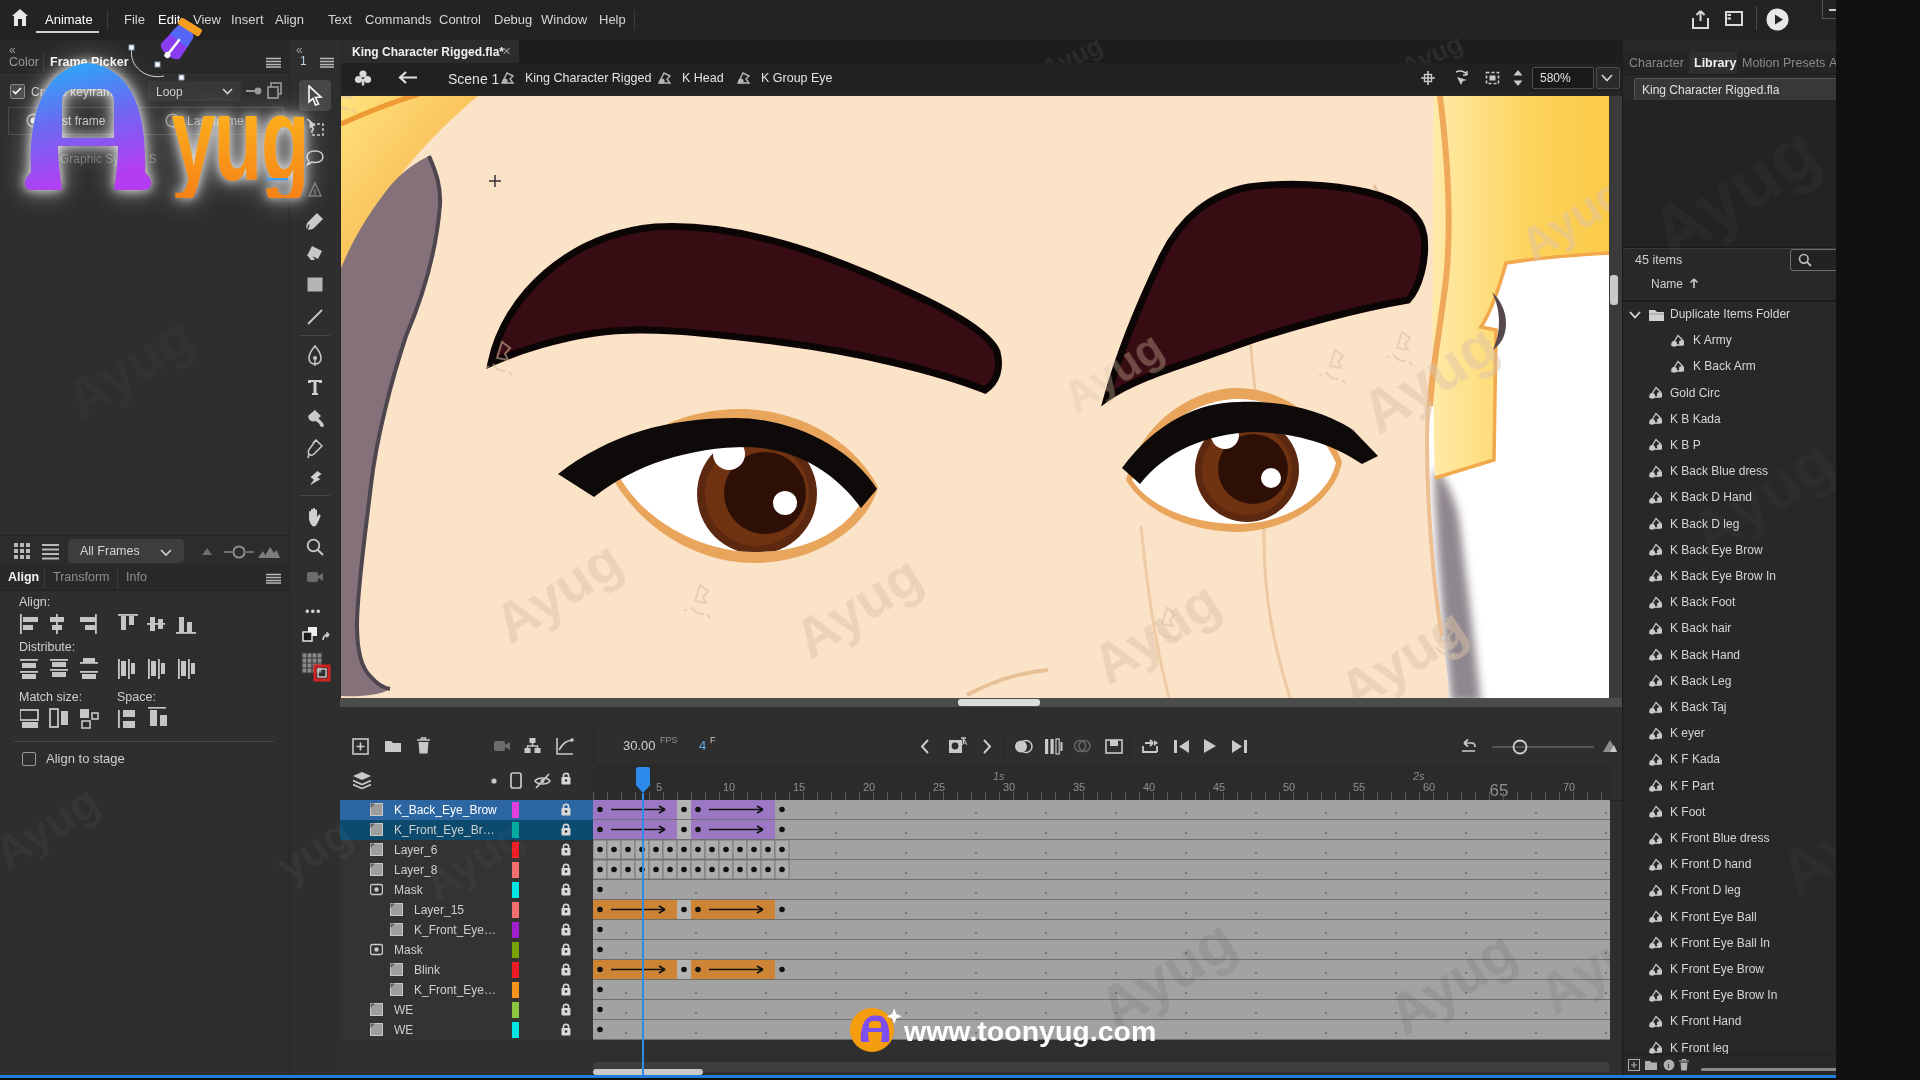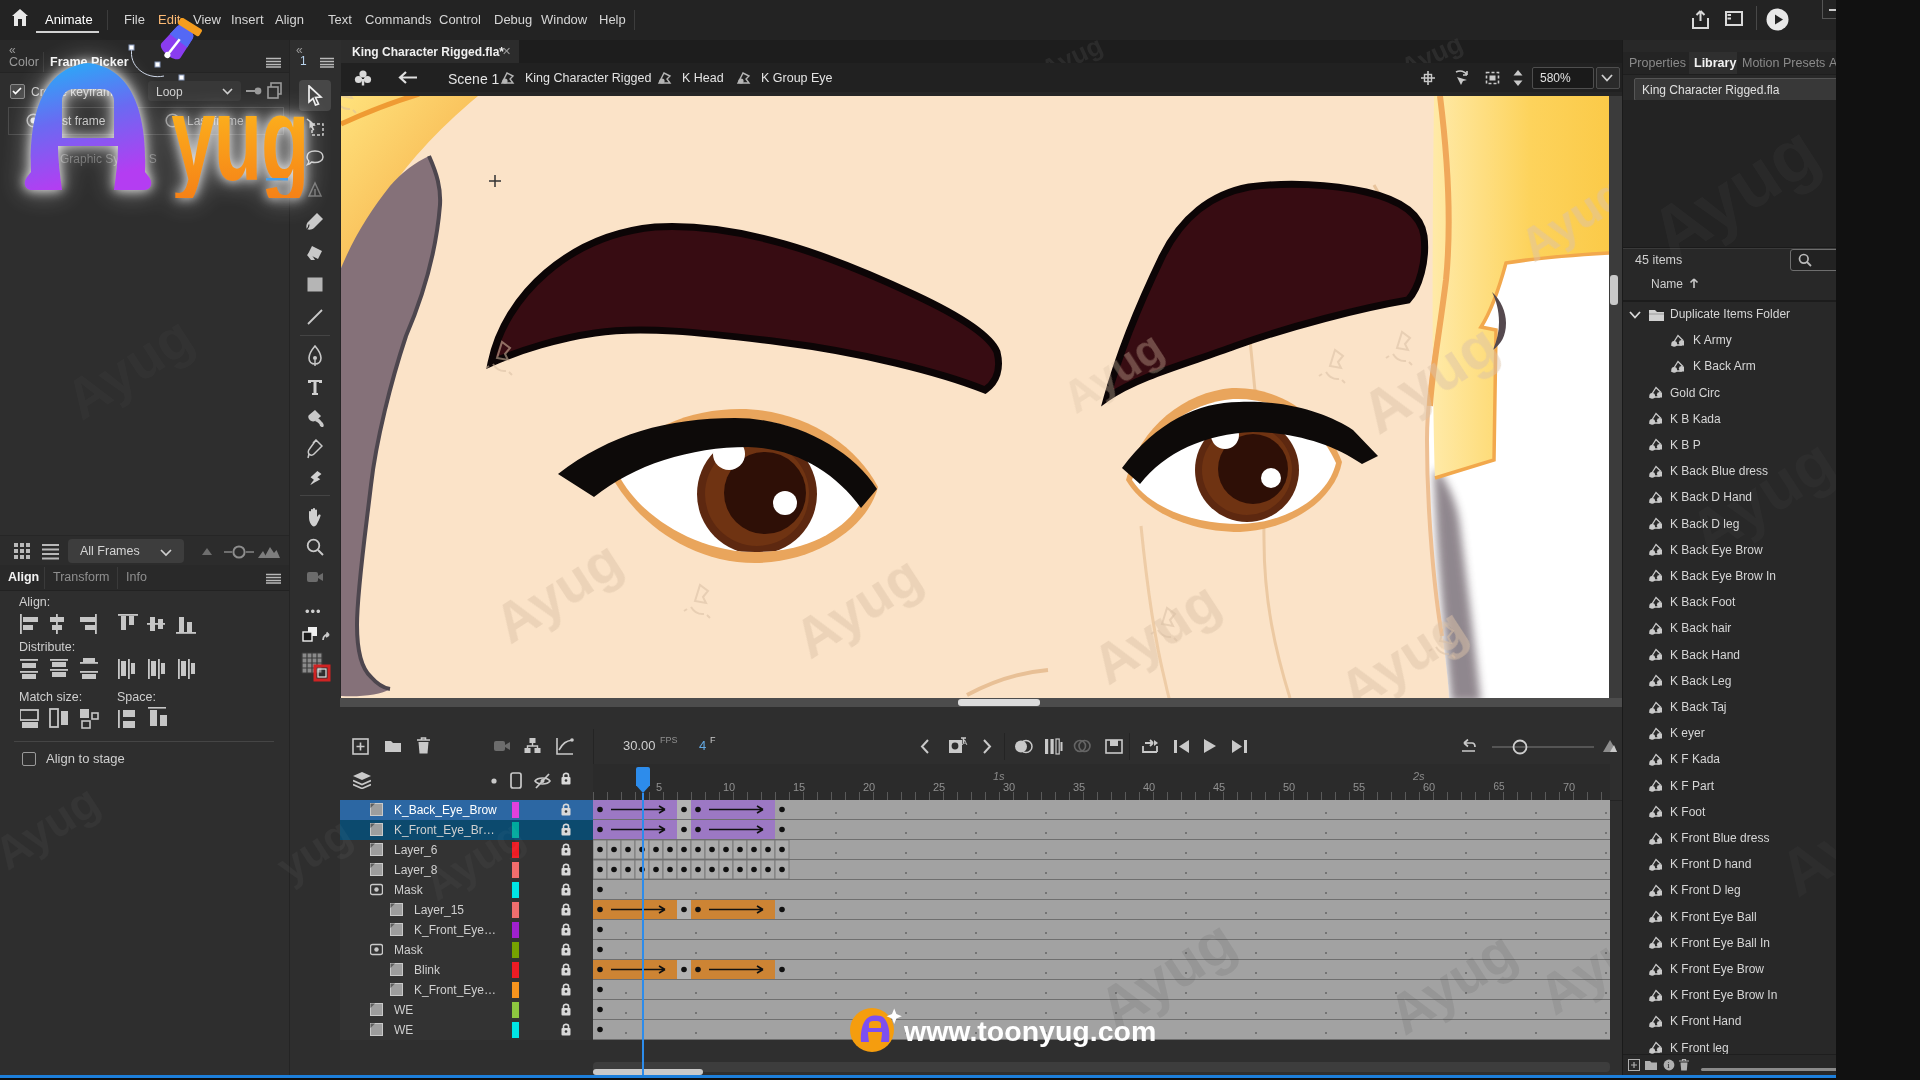--- a/index.html
+++ b/index.html
@@ -10,21 +10,21 @@
 <div id="app">
 
 <div class="ab" id="menubar" style="left:0;top:0;width:1920px;height:40px;background:#232323;">
   <svg class="ab" style="left:11px;top:8px" width="18" height="19" viewBox="0 0 18 19">
         <path d="M9 1 L17 8 L15 8 L15 18 L11 18 L11 11 L7 11 L7 18 L3 18 L3 8 L1 8 Z" fill="#e8e8e8"></path>
       </svg>
   <div class="ab" style="left:45px;top:12px;font-size:13px;color:#fff;">Animate</div>
   <div class="ab" style="left:36px;top:31px;width:63px;height:2px;background:#d0d0d0;"></div>
   <div class="ab" style="left:107px;top:10px;width:1px;height:20px;background:#3c3c3c;"></div>
   <div class="ab" style="left:124px;top:12px;font-size:13px;color:#d6d6d6;">File</div>
-      <div class="ab" style="left:158px;top:12px;font-size:13px;color:#fdba74;">Edit</div>
+      <div class="ab" style="left:158px;top:12px;font-size:13px;color:#ffffff;">Edit</div>
       <div class="ab" style="left:193px;top:12px;font-size:13px;color:#d6d6d6;">View</div>
       <div class="ab" style="left:231px;top:12px;font-size:13px;color:#d6d6d6;">Insert</div>
       <div class="ab" style="left:275px;top:12px;font-size:13px;color:#d6d6d6;">Align</div>
       <div class="ab" style="left:328px;top:12px;font-size:13px;color:#d6d6d6;">Text</div>
       <div class="ab" style="left:365px;top:12px;font-size:13px;color:#d6d6d6;">Commands</div>
       <div class="ab" style="left:439px;top:12px;font-size:13px;color:#d6d6d6;">Control</div>
       <div class="ab" style="left:494px;top:12px;font-size:13px;color:#d6d6d6;">Debug</div>
       <div class="ab" style="left:541px;top:12px;font-size:13px;color:#d6d6d6;">Window</div>
       <div class="ab" style="left:599px;top:12px;font-size:13px;color:#d6d6d6;">Help</div>
   <div class="ab" style="left:634px;top:10px;width:1px;height:20px;background:#3c3c3c;"></div>
@@ -610,21 +610,21 @@
   <div class="ab" style="left:194px;top:17px;width:24px;text-align:center;font-size:11px;color:#909090;">15</div>
   <div class="ab" style="left:264px;top:17px;width:24px;text-align:center;font-size:11px;color:#909090;">20</div>
   <div class="ab" style="left:334px;top:17px;width:24px;text-align:center;font-size:11px;color:#909090;">25</div>
   <div class="ab" style="left:404px;top:17px;width:24px;text-align:center;font-size:11px;color:#909090;">30</div>
   <div class="ab" style="left:474px;top:17px;width:24px;text-align:center;font-size:11px;color:#909090;">35</div>
   <div class="ab" style="left:544px;top:17px;width:24px;text-align:center;font-size:11px;color:#909090;">40</div>
   <div class="ab" style="left:614px;top:17px;width:24px;text-align:center;font-size:11px;color:#909090;">45</div>
   <div class="ab" style="left:684px;top:17px;width:24px;text-align:center;font-size:11px;color:#909090;">50</div>
   <div class="ab" style="left:754px;top:17px;width:24px;text-align:center;font-size:11px;color:#909090;">55</div>
   <div class="ab" style="left:824px;top:17px;width:24px;text-align:center;font-size:11px;color:#909090;">60</div>
-  <div class="ab" style="left:894px;top:17px;width:24px;text-align:center;font-size:10px;color:#909090;">65</div>
+  <div class="ab" style="left:894px;top:17px;width:24px;text-align:center;font-size:17px;color:#909090;">65</div>
   <div class="ab" style="left:964px;top:17px;width:24px;text-align:center;font-size:11px;color:#909090;">70</div>
   <div class="ab" style="left:400px;top:6px;font-size:11px;font-style:italic;color:#8a8a8a;">1s</div>
   <div class="ab" style="left:820px;top:6px;font-size:11px;font-style:italic;color:#8a8a8a;">2s</div>
   <div class="ab" style="left:0;top:28px;width:1017px;height:8px;background:repeating-linear-gradient(to right,#5a5a5a 0,#5a5a5a 1px,transparent 1px,transparent 14px);"></div>
   </div>
 </div>
 
 <div class="ab" id="grid" style="left:253px;top:93px;width:1017px;height:240px;overflow:hidden;background-image:radial-gradient(circle,#747474 1.2px,transparent 1.5px),repeating-linear-gradient(to bottom,#a2a2a2 0px,#a2a2a2 19px,#6f6f6f 19px,#6f6f6f 20px);background-size:70px 20px,auto;background-position:68px 3px,0 0;">
   <div class="ab" style="left:0;top:0px;width:84px;height:19px;background:#9c78c4;"></div>
   <div class="ab" style="left:84px;top:0px;width:14px;height:19px;background:#b3b3b3;"></div>
@@ -880,21 +880,21 @@
 <div class="ab" style="left:253px;top:355px;width:1017px;height:10px;background:#3d3d3d;border-radius:4px;"></div>
 <div class="ab" style="left:253px;top:362px;width:110px;height:6px;background:#c9c9c9;border-radius:3px;"></div>
 
 <div class="ab" style="left:296px;top:60px;width:14px;height:26px;background:#2d8ceb;border-radius:2px 2px 4px 4px;clip-path:polygon(0 0,100% 0,100% 70%,50% 100%,0 70%);"></div>
 <div class="ab" style="left:302px;top:86px;width:2px;height:283px;background:#2d8ceb;"></div>
 </div>
 
 <div class="ab" id="rightpanel" style="left:1622px;top:40px;width:298px;height:1040px;background:#282828;border-left:1px solid #1a1a1a;overflow:hidden;">
   <div class="ab" style="left:283px;top:1px;font-size:12px;color:#9a9a9a;">»</div>
   <div class="ab" style="left:0;top:12px;width:298px;height:22px;background:#242424;border-bottom:1px solid #1e1e1e;"></div>
-  <div class="ab" style="left:6px;top:16px;font-size:12.5px;color:#8a8a8a;">Properties</div>
+  <div class="ab" style="left:6px;top:16px;font-size:12.5px;color:#8a8a8a;">Character</div>
   <div class="ab" style="left:66px;top:12px;width:48px;height:22px;background:#2f2f2f;"></div>
   <div class="ab" style="left:71px;top:16px;font-size:12.5px;font-weight:bold;color:#f2f2f2;">Library</div>
   <div class="ab" style="left:119px;top:16px;font-size:12.5px;color:#8a8a8a;">Motion Presets</div>
   <div class="ab" style="left:206px;top:16px;font-size:12.5px;color:#8a8a8a;">Assets</div>
   <svg class="ab" style="left:284px;top:19px" width="13" height="10" viewBox="0 0 13 10">
         <path d="M0 1 H13 M0 4 H13 M0 7 H13 M0 10 H13" stroke="#b9b9b9" stroke-width="1.3"></path>
       </svg>
   <div class="ab" style="left:11px;top:38px;width:226px;height:21px;background:#383838;border:1px solid #555;border-radius:2px;"></div>
   <div class="ab" style="left:19px;top:43px;font-size:12px;color:#e0e0e0;">King Character Rigged.fla</div>
   <svg class="ab" style="left:219px;top:46px" width="11" height="7" viewBox="0 0 11 7">

